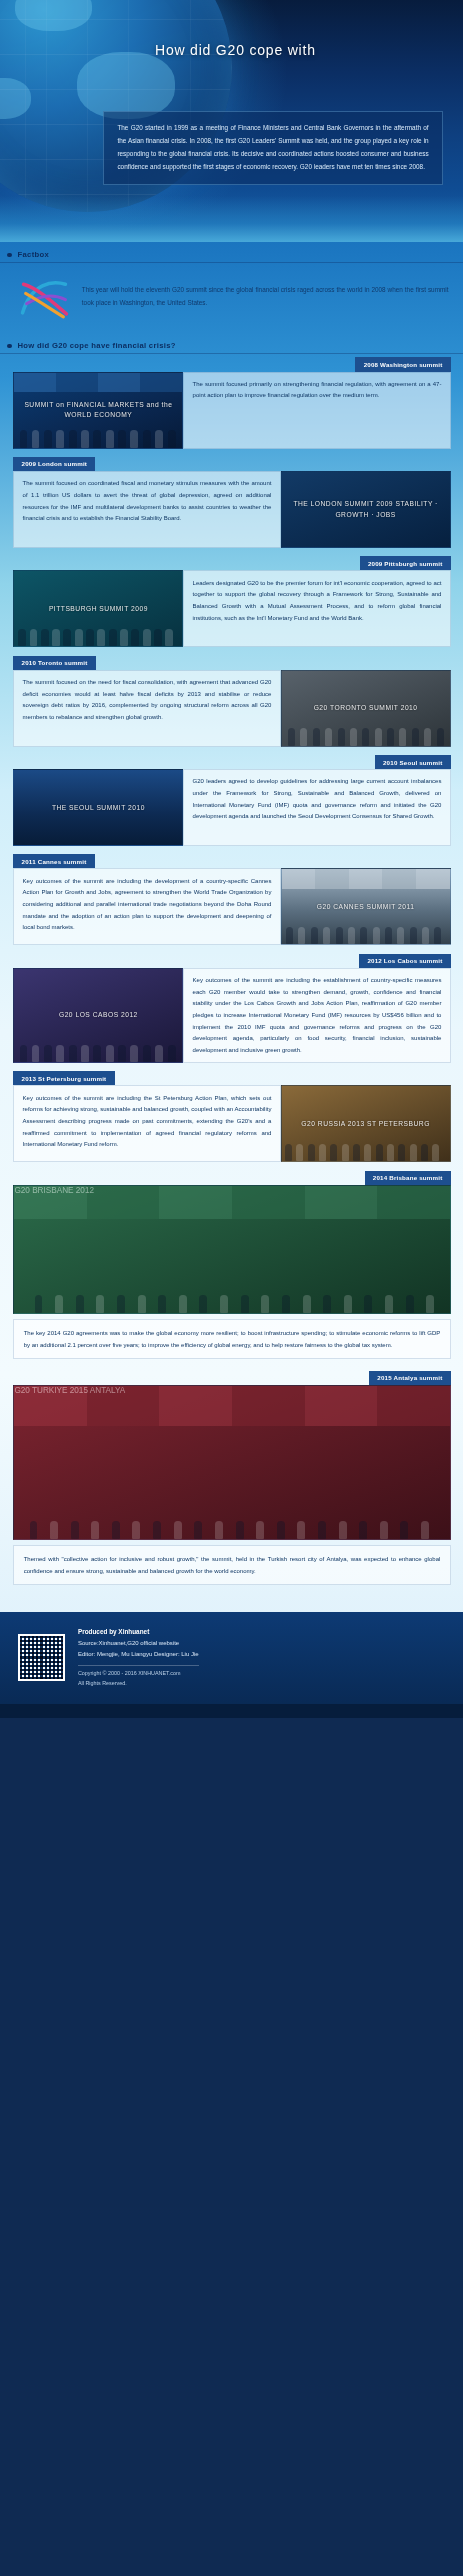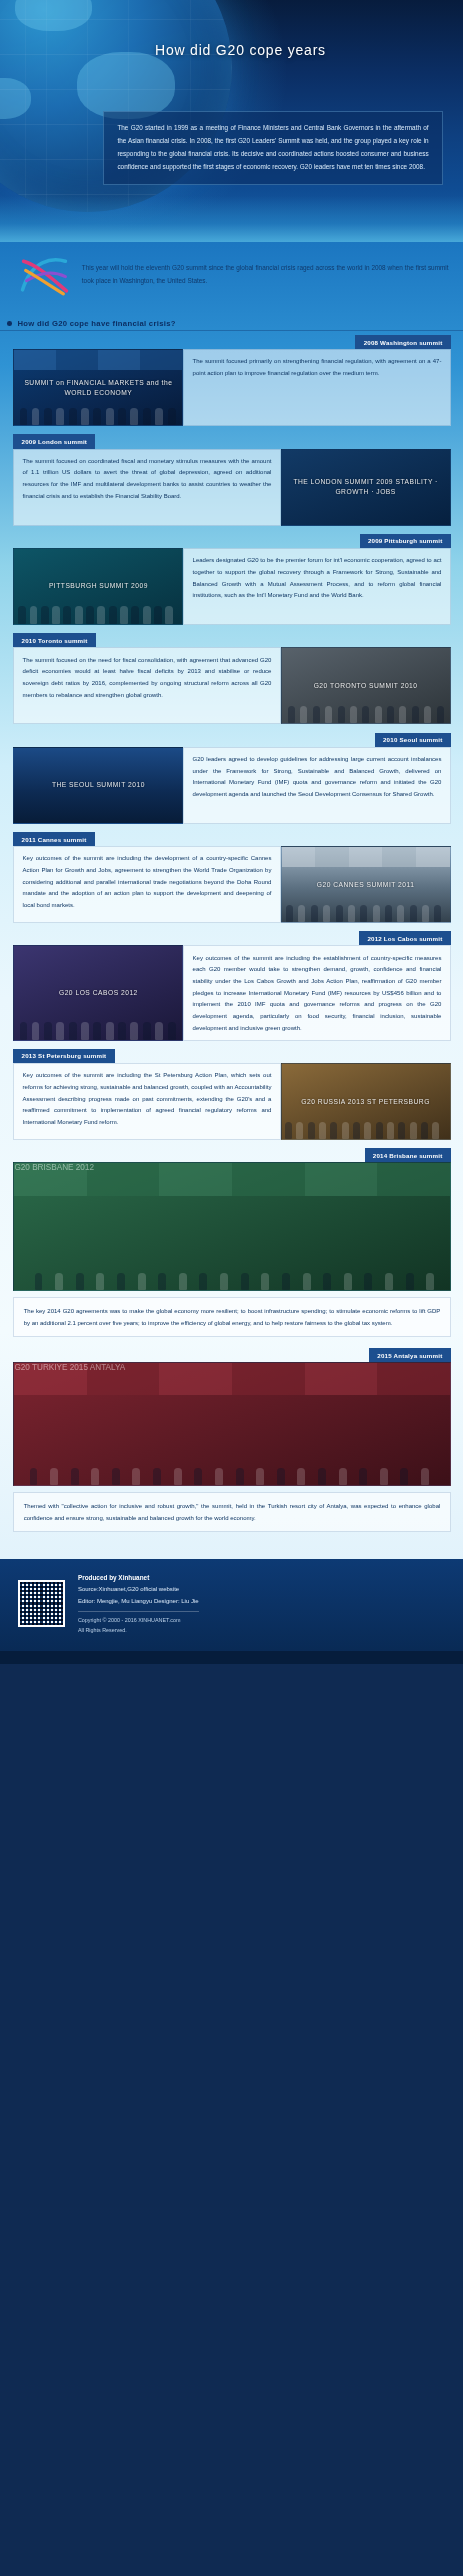--- a/index.html
+++ b/index.html
@@ -208,21 +208,21 @@
     color:#0f3663;
     text-align: justify;
   }
   .big-photo {
     width: 100%;
     height: 129px;
     position:relative;
     overflow:hidden;
     border:0.5px solid rgba(30,90,150,0.25);
   }
-  .big-photo.tall { height: 124px; }
+  .big-photo.tall { height: 155px; }
 
   
   .footer {
     background: linear-gradient(180deg,#0d3a74 0%, #092a55 100%);
     padding: 13.4px 17.5px 15.5px 17.5px;
     display:flex; align-items:center; gap: 13.4px;
     color:#dbe9f8;
   }
   .qr {
     width: 47px; height:47px; flex:0 0 47px;
@@ -243,26 +243,31 @@
 
 <div class="page">
 
   <div class="hero">
     <div class="globe">
       <div class="globe-land" style="left:72px;top:62px;width:77px;height:46px;"></div>
       <div class="globe-land" style="left:134px;top:129px;width:98px;height:67px;"></div>
       <div class="globe-land" style="left:31px;top:155px;width:57px;height:41px;"></div>
     </div>
     <div class="hero-title">
-      <span>How did G20 cope years</span>
+      <span>How did G20 cope with</span>
     </div>
     <div class="hero-box">The G20 started in 1999 as a meeting of Finance Ministers and Central Bank Governors in the aftermath of the Asian financial crisis. In 2008, the first G20 Leaders' Summit was held, and the group played a key role in responding to the global financial crisis. Its decisive and coordinated actions boosted consumer and business confidence and supported the first stages of economic recovery. G20 leaders have met ten times since 2008.</div>
     <div class="hero-wave"></div>
   </div>
 
+  <div class="sec-head">
+    <span class="dot"></span>
+    <span>Factbox</span>
+    <span class="rule"></span>
+  </div>
 
   <div class="factbox-wrap">
     <div class="factbox">
       <div class="fb-logo">
         <svg viewBox="0 0 110 96">
           <path d="M12 78 C 30 20, 70 14, 96 22" stroke="#2aa8d8" stroke-width="7" fill="none" stroke-linecap="round"></path>
           <path d="M14 22 C 42 30, 72 58, 98 80" stroke="#e03a7a" stroke-width="7" fill="none" stroke-linecap="round"></path>
           <path d="M20 60 C 48 44, 70 40, 96 52" stroke="#8c4fd0" stroke-width="6" fill="none" stroke-linecap="round"></path>
           <path d="M18 40 C 46 56, 66 70, 92 86" stroke="#f0a030" stroke-width="6" fill="none" stroke-linecap="round"></path>
         </svg>

